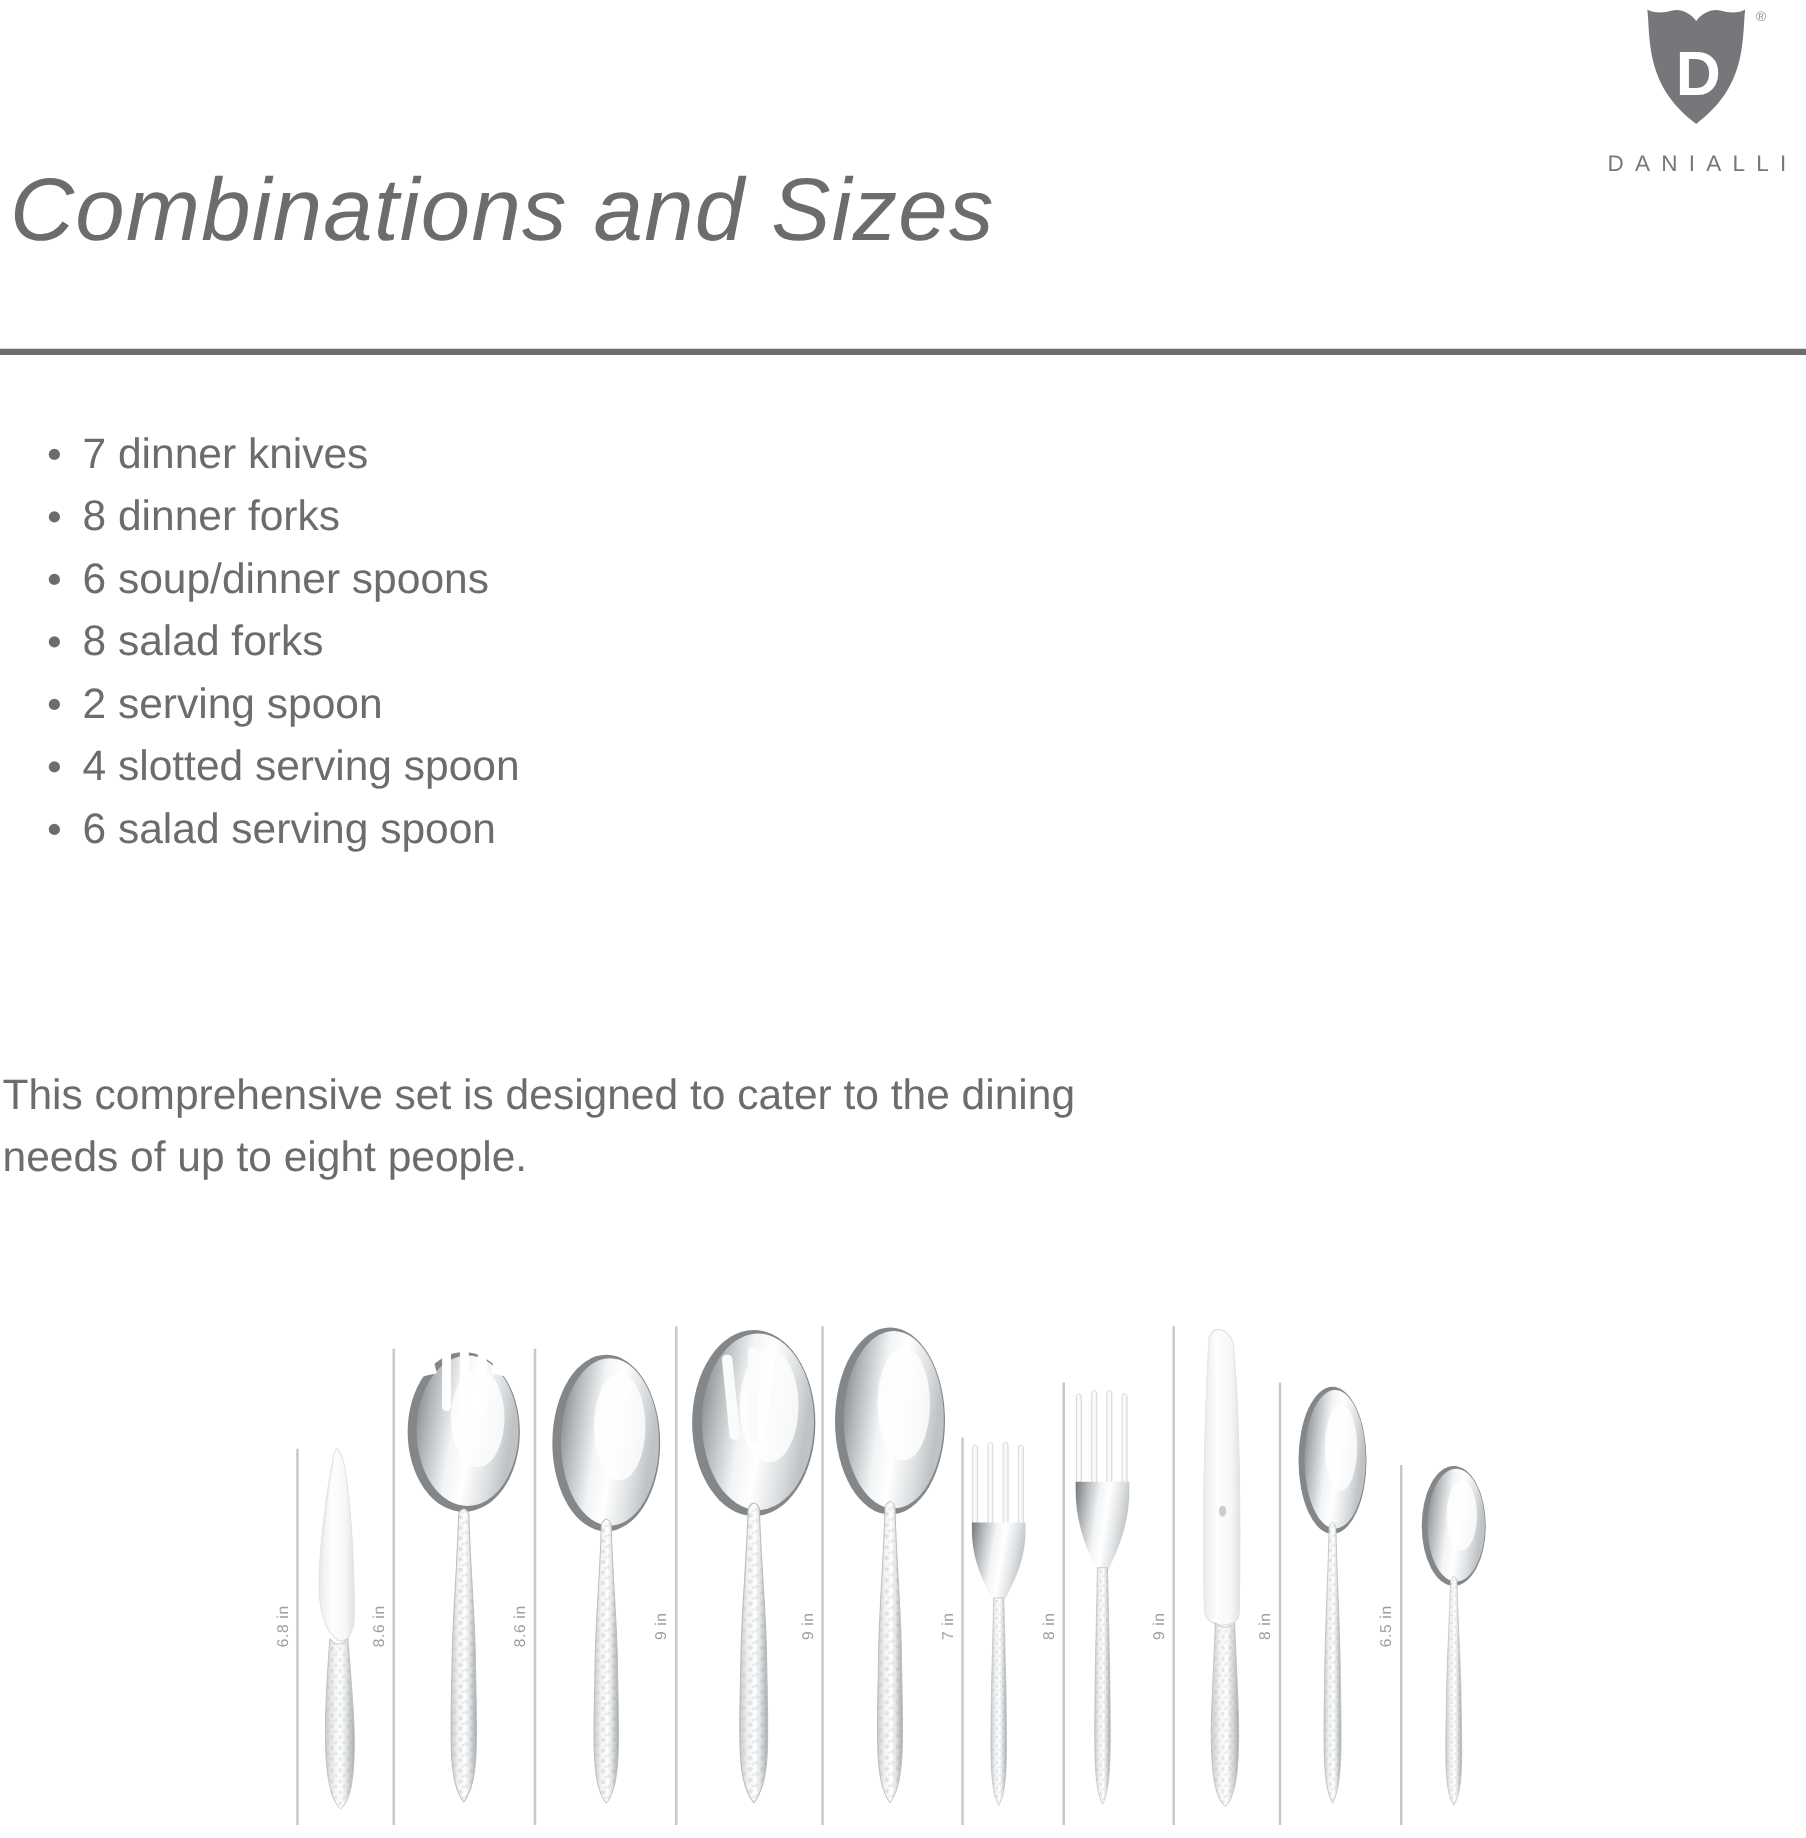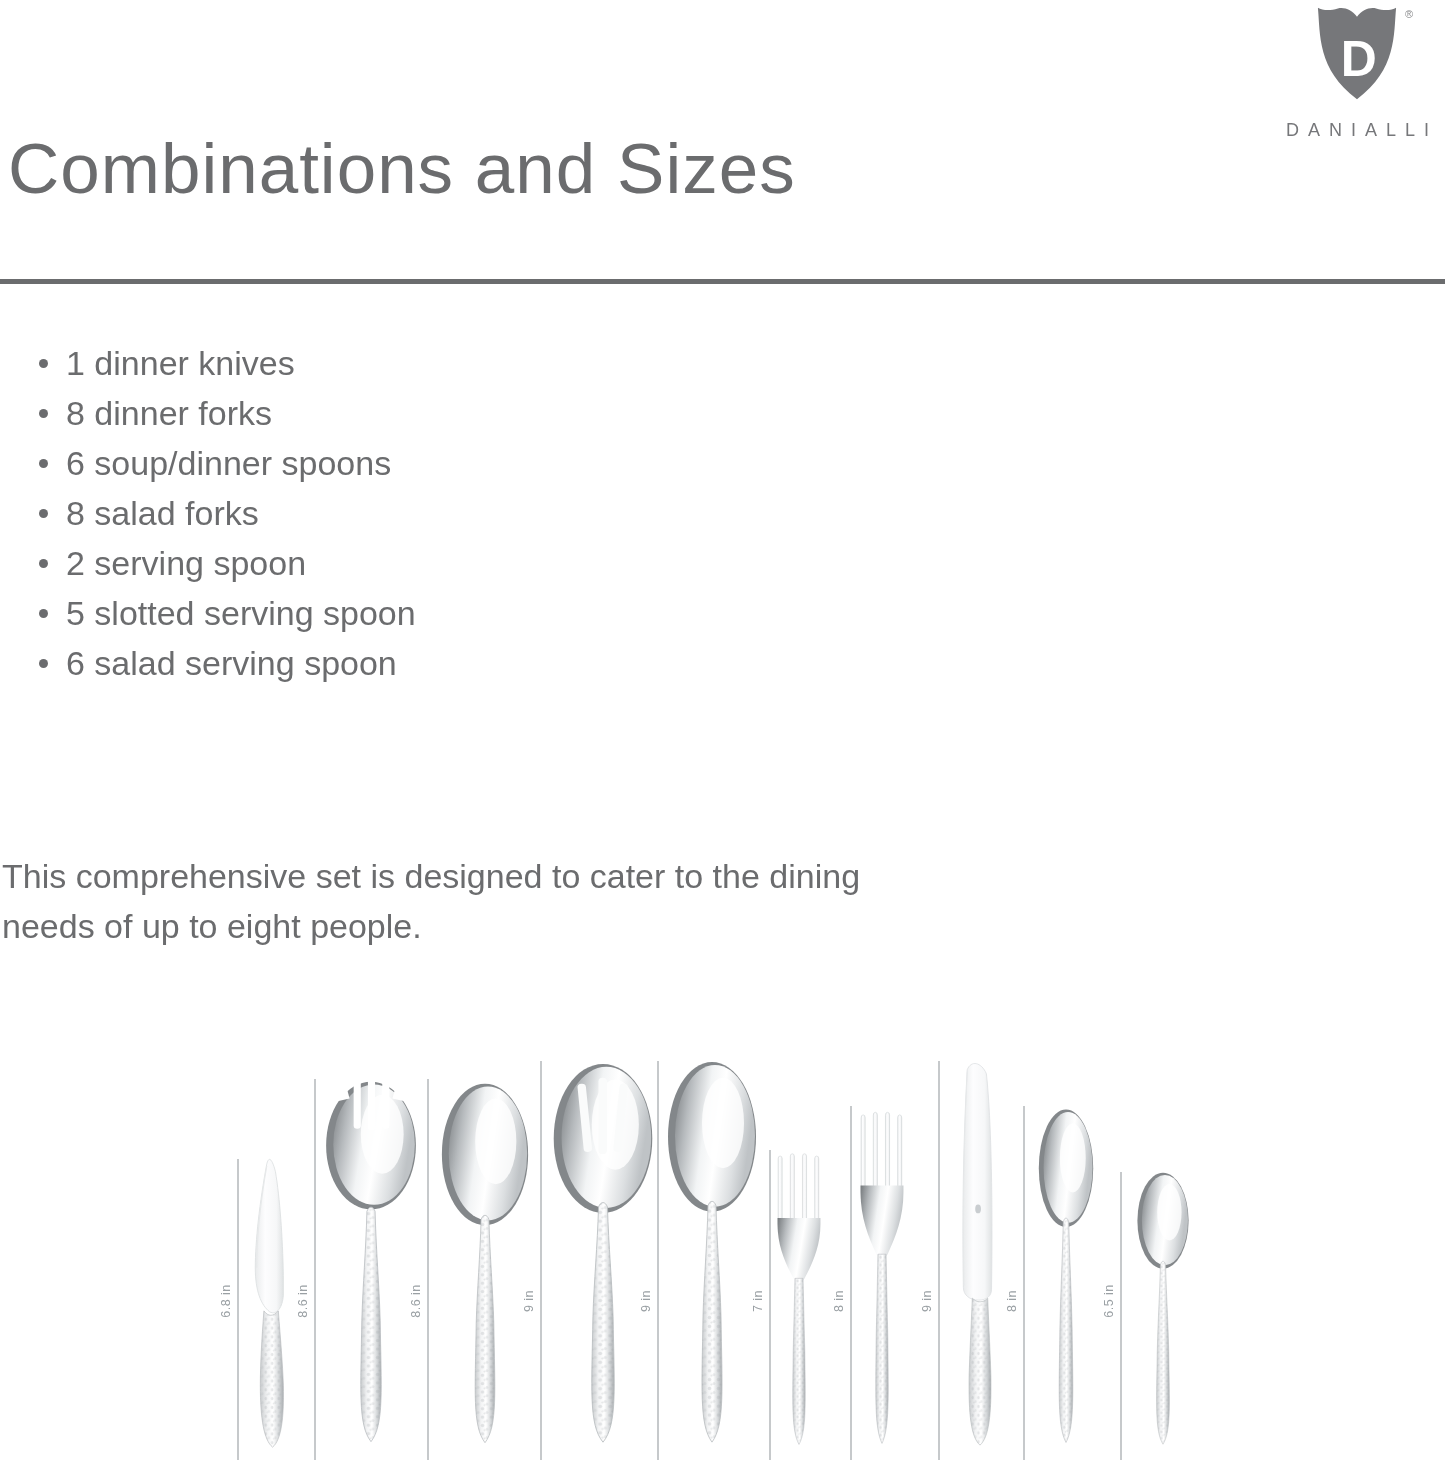--- a/index.html
+++ b/index.html
@@ -17,20 +17,21 @@
   .logo .reg{position:absolute;top:2px;right:-14px;font-size:11px;color:#8a8b8d;}
   .brand-name{
     margin-top:6px;font-size:18px;letter-spacing:9px;
     color:#76777a;font-weight:400;padding-left:9px; 
   }
   
   .page-title{
     position:absolute;left:8px;top:128px;margin:0;
     font-size:71px;font-weight:300;letter-spacing:1px;color:#6b6c6e;
     white-space:nowrap;
+    font-style:italic;
   }
   .rule{position:absolute;left:0;top:279px;width:1445px;height:5px;background:#6b6c6e;}
   
   .bullets{position:absolute;left:0;top:338px;margin:0;padding:0;list-style:none;}
   .bullets li{
     position:relative;height:50px;line-height:50px;
     padding-left:66px;font-size:34px;font-weight:300;color:#6b6c6e;
     white-space:nowrap;
   }
   .bullets li::before{
@@ -164,26 +165,26 @@
       </svg>
       <span class="reg">®</span>
     </span>
     <div class="brand-name">DANIALLI</div>
   </div>
 
   <h1 class="page-title">Combinations and Sizes</h1>
   <div class="rule"></div>
 
   <ul class="bullets">
-    <li>1 dinner knives</li>
+    <li>7 dinner knives</li>
     <li>8 dinner forks</li>
     <li>6 soup/dinner spoons</li>
     <li>8 salad forks</li>
     <li>2 serving spoon</li>
-    <li>5 slotted serving spoon</li>
+    <li>4 slotted serving spoon</li>
     <li>6 salad serving spoon</li>
   </ul>
 
   <p class="desc">This comprehensive set is designed to cater to the dining needs of up to eight people.</p>
 
   <div class="figure">
 
     <div class="mline" style="left:237px;top:129px;height:301px;"></div>
     <span class="mlabel" style="left:196px;">6.8 in</span>
     <svg class="art" style="left:238px;top:128px;" width="72" height="294" viewBox="0 0 100 300" preserveAspectRatio="none">

